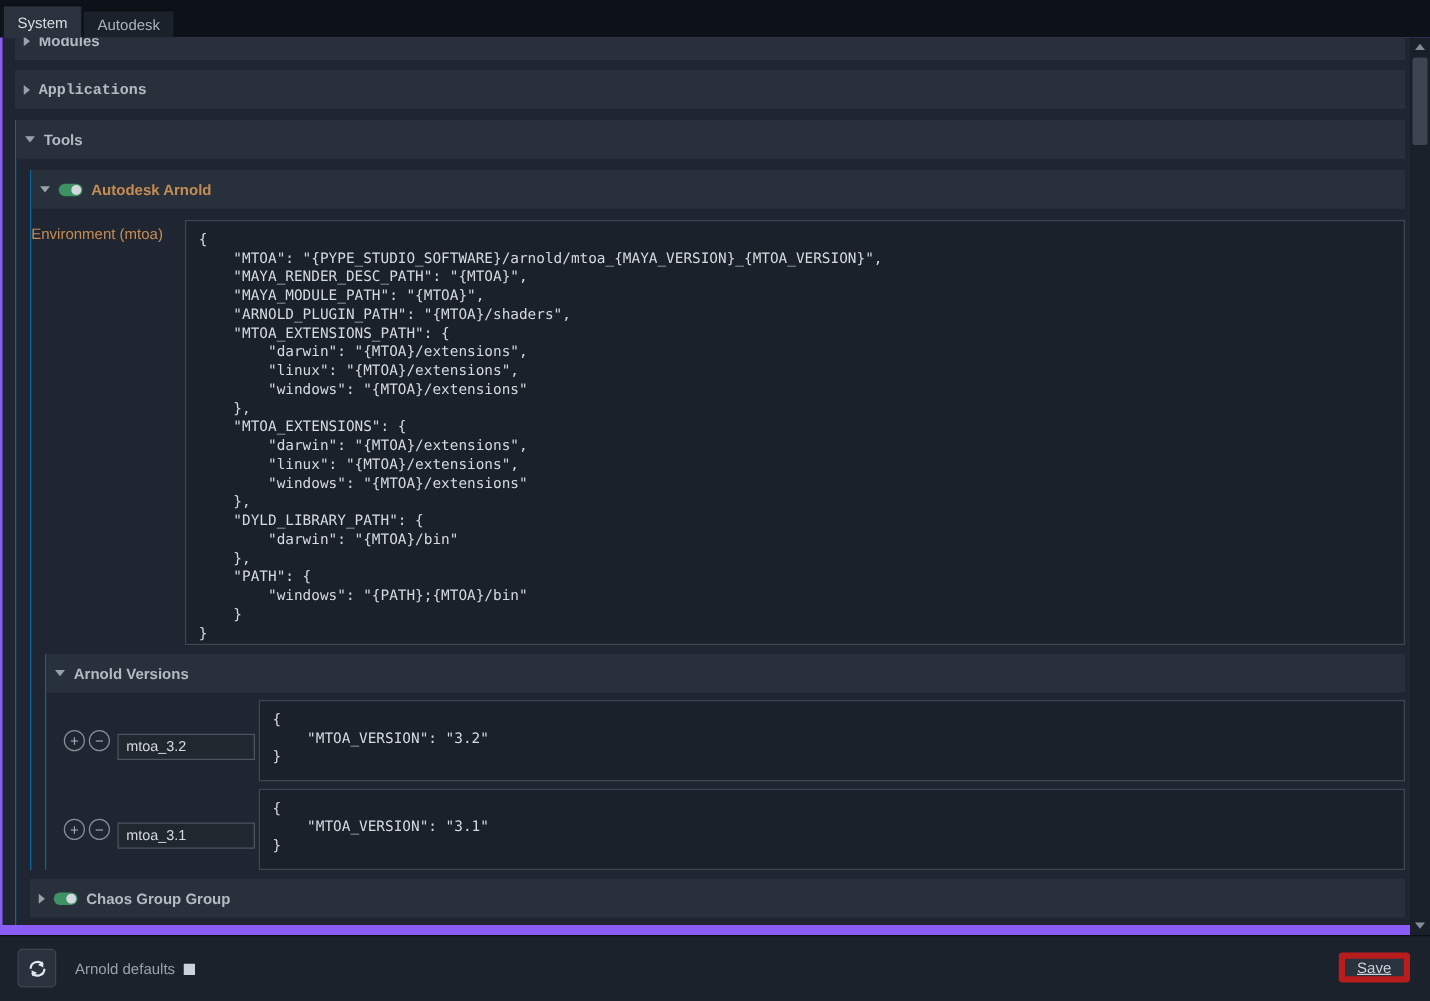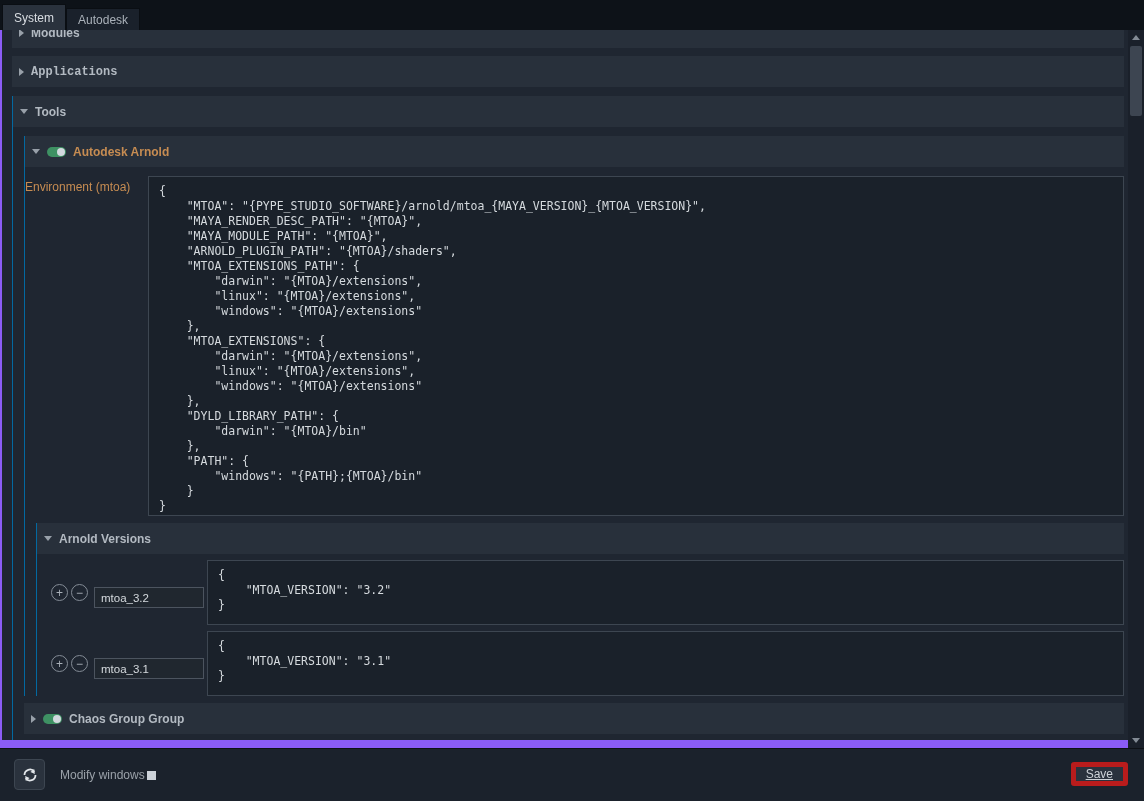--- a/index.html
+++ b/index.html
@@ -220,18 +220,18 @@
 
   <div class="footer">
     <button class="refresh-btn">
       <svg width="18" height="18" viewBox="0 0 18 18">
         <path d="M14.5 9 A5.5 5.5 0 0 1 4.6 12.3" fill="none" stroke="#e2e6ea" stroke-width="1.8"></path>
         <polygon points="4.8,14.9 4.2,10.1 8.6,12.1" fill="#e2e6ea"></polygon>
         <path d="M3.5 9 A5.5 5.5 0 0 1 13.4 5.7" fill="none" stroke="#e2e6ea" stroke-width="1.8"></path>
         <polygon points="13.2,3.1 13.8,7.9 9.4,5.9" fill="#e2e6ea"></polygon>
       </svg>
     </button>
-    <span class="md-label">Modify windows</span>
+    <span class="md-label">Arnold defaults</span>
     <span class="md-check"></span>
     <button class="save-btn">Save</button>
   </div>
 
 </div>
 
 </body></html>

